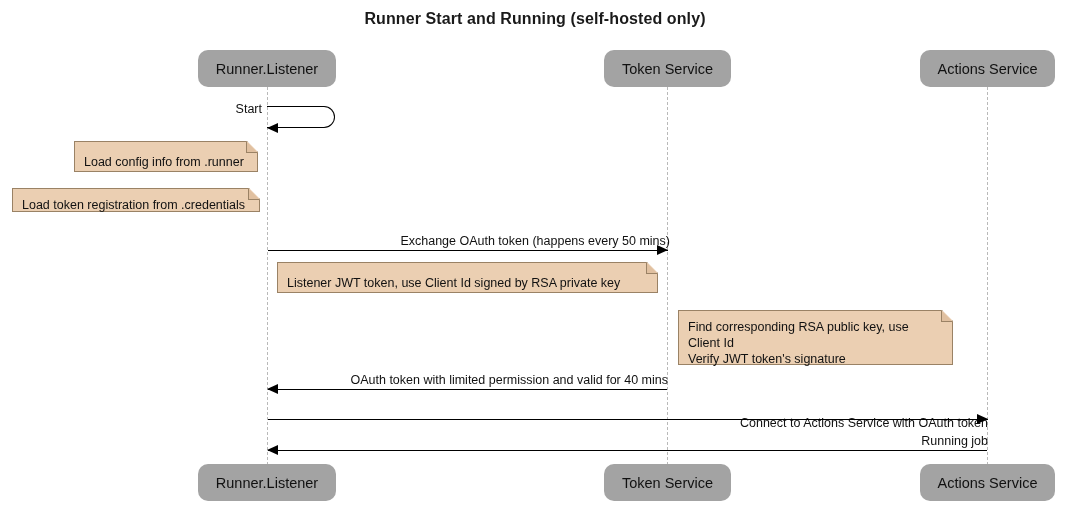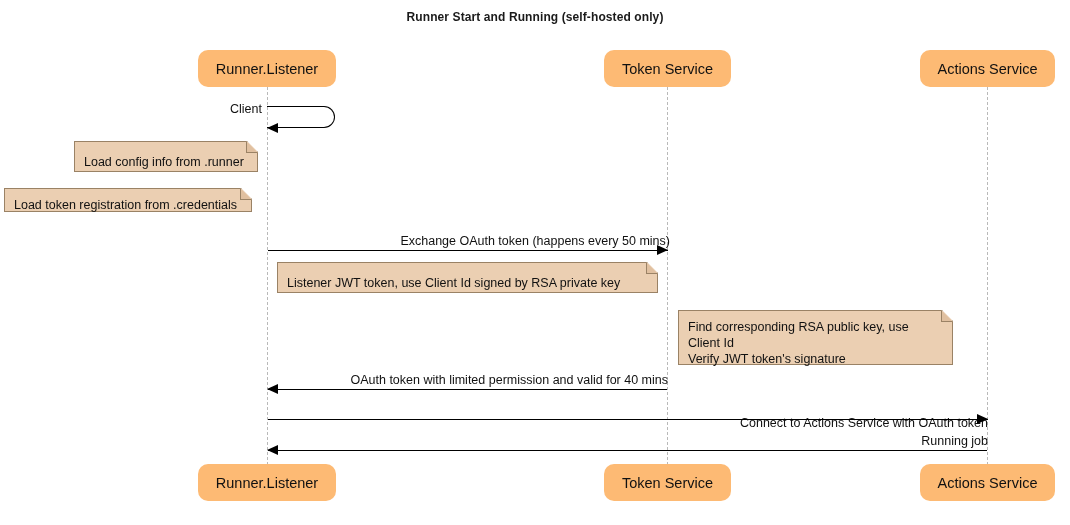--- a/index.html
+++ b/index.html
@@ -10,32 +10,32 @@
     color:#000000;
     overflow:hidden;
     position:relative;
   }
   #diagram{position:absolute;left:0;top:0;width:1070px;height:525px;}
 
   .title{
     position:absolute;
     left:0;top:10px;width:1070px;
     text-align:center;
-    font-size:12px;
+    font-size:16px;
     font-weight:bold;
     color:#1a1a1a;
     letter-spacing:0.1px;
   }
 
   
   .participant{
     position:absolute;
     height:37px;
     border-radius:10px;
-    background:#fdba74;
+    background:#a3a3a3;
     display:flex;
     align-items:center;
     justify-content:center;
     font-size:14.5px;
     color:#111111;
     box-sizing:border-box;
   }
 
   
   .lifeline{
@@ -133,31 +133,31 @@
   <div class="participant" style="left:198px;top:464px;width:138px;">
     <span>Runner.Listener</span>
   </div>
   <div class="participant" style="left:604px;top:464px;width:127px;">
     <span>Token Service</span>
   </div>
   <div class="participant" style="left:920px;top:464px;width:135px;">
     <span>Actions Service</span>
   </div>
 
-  <div class="msg-label left-of" style="left:167px;top:102px;width:95px;">Client</div>
+  <div class="msg-label left-of" style="left:167px;top:102px;width:95px;">Start</div>
   <div class="selfloop" style="left:267px;top:106px;width:68px;height:22px;"></div>
   <div class="arrow-head arrow-left" style="left:267px;top:123px;"></div>
 
   <div class="note" style="left:74px;top:141px;width:184px;height:31px;">
     <span class="fold2"></span>
     <span class="fold"></span>
     <span class="note-text">Load config info from .runner</span>
   </div>
 
-  <div class="note" style="left:4px;top:188px;width:248px;height:16px;">
+  <div class="note" style="left:12px;top:188px;width:248px;height:16px;">
     <span class="fold2"></span>
     <span class="fold"></span>
     <span class="note-text">Load token registration from .credentials</span>
   </div>
 
   <div class="msg-label" style="left:268px;top:234px;width:402px;">Exchange OAuth token (happens every 50 mins)</div>
   <div class="msg-line" style="left:268px;top:250px;width:400px;"></div>
   <div class="arrow-head arrow-right" style="left:657px;top:245px;"></div>
 
   <div class="note" style="left:277px;top:262px;width:381px;height:31px;">

